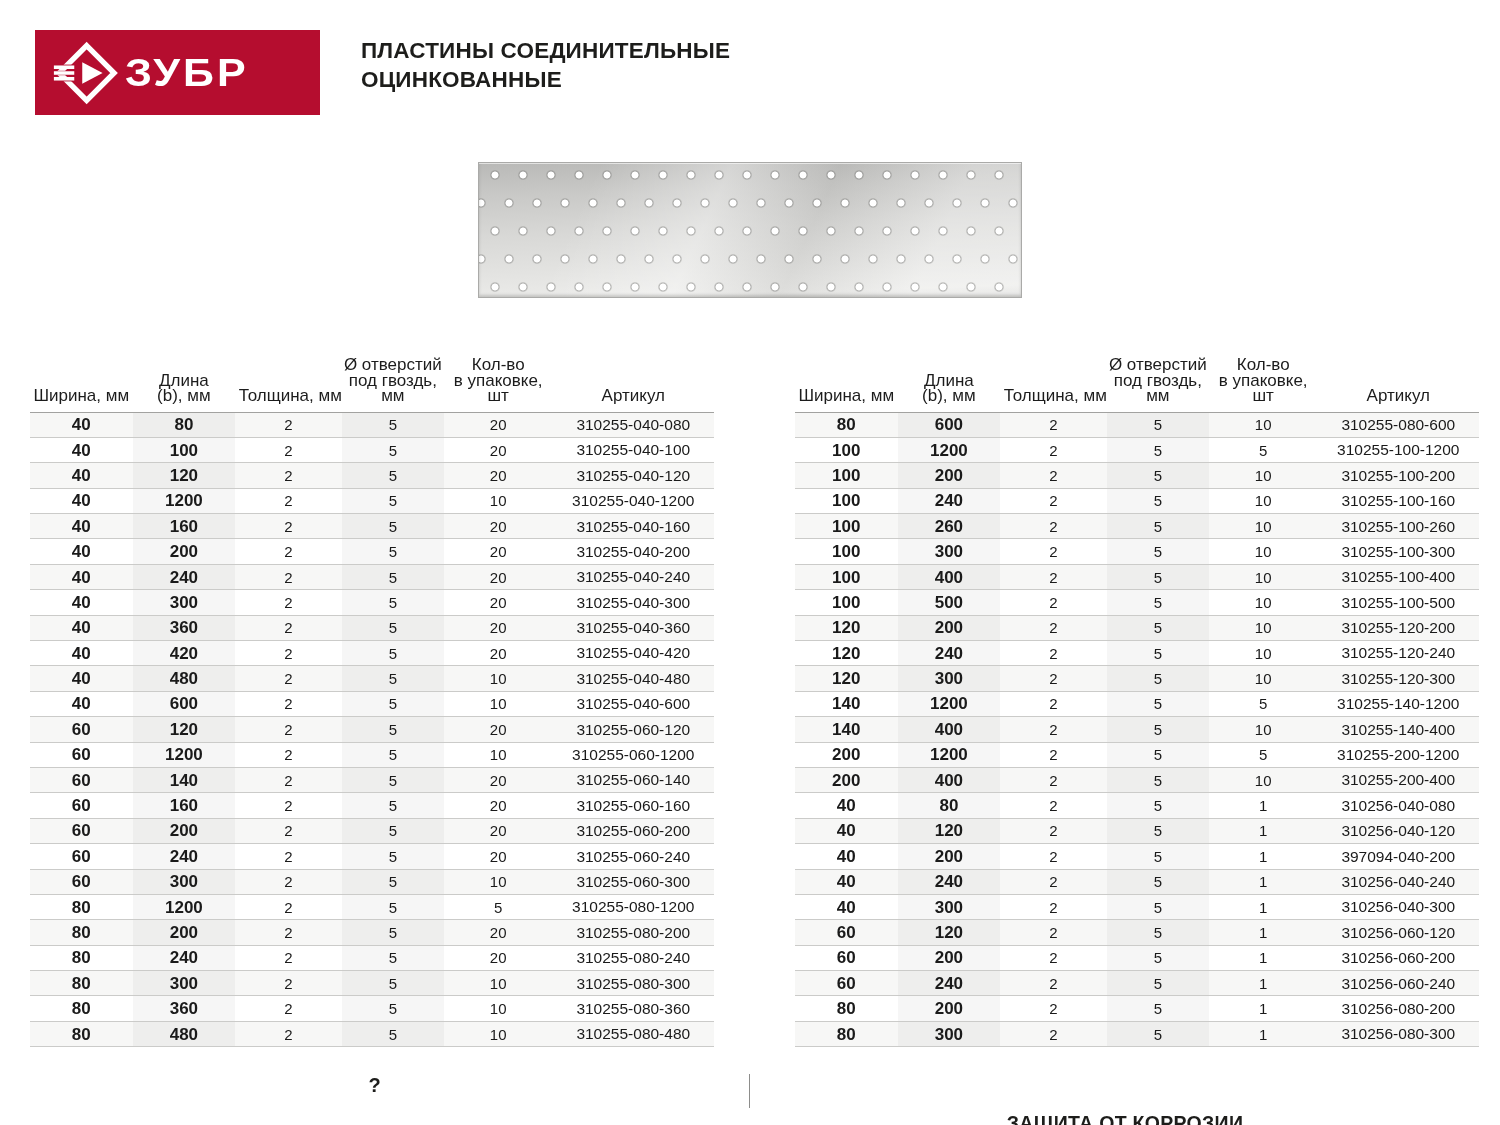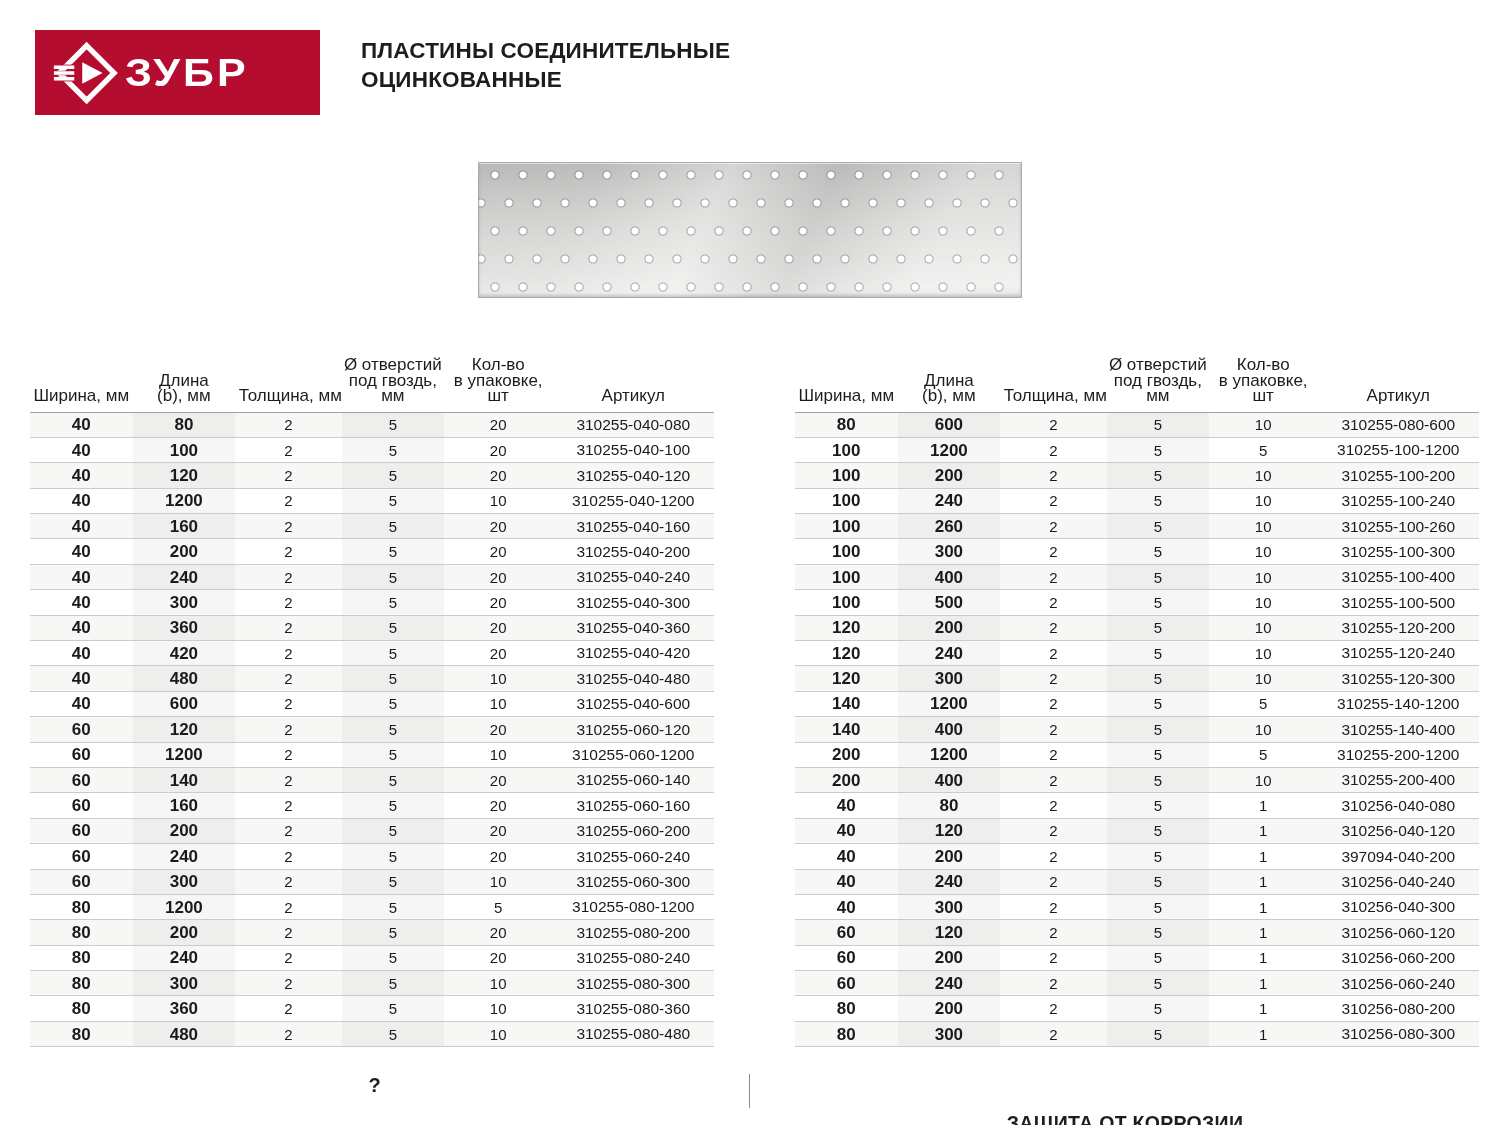--- a/index.html
+++ b/index.html
@@ -415,21 +415,21 @@
           <td class="c3">5</td>
           <td class="c4">10</td>
           <td class="c5">310255-100-200</td>
         </tr>
         <tr>
           <td class="c0">100</td>
           <td class="c1">240</td>
           <td class="c2">2</td>
           <td class="c3">5</td>
           <td class="c4">10</td>
-          <td class="c5">310255-100-240</td>
+          <td class="c5">310255-100-160</td>
         </tr>
         <tr>
           <td class="c0">100</td>
           <td class="c1">260</td>
           <td class="c2">2</td>
           <td class="c3">5</td>
           <td class="c4">10</td>
           <td class="c5">310255-100-260</td>
         </tr>
         <tr>

